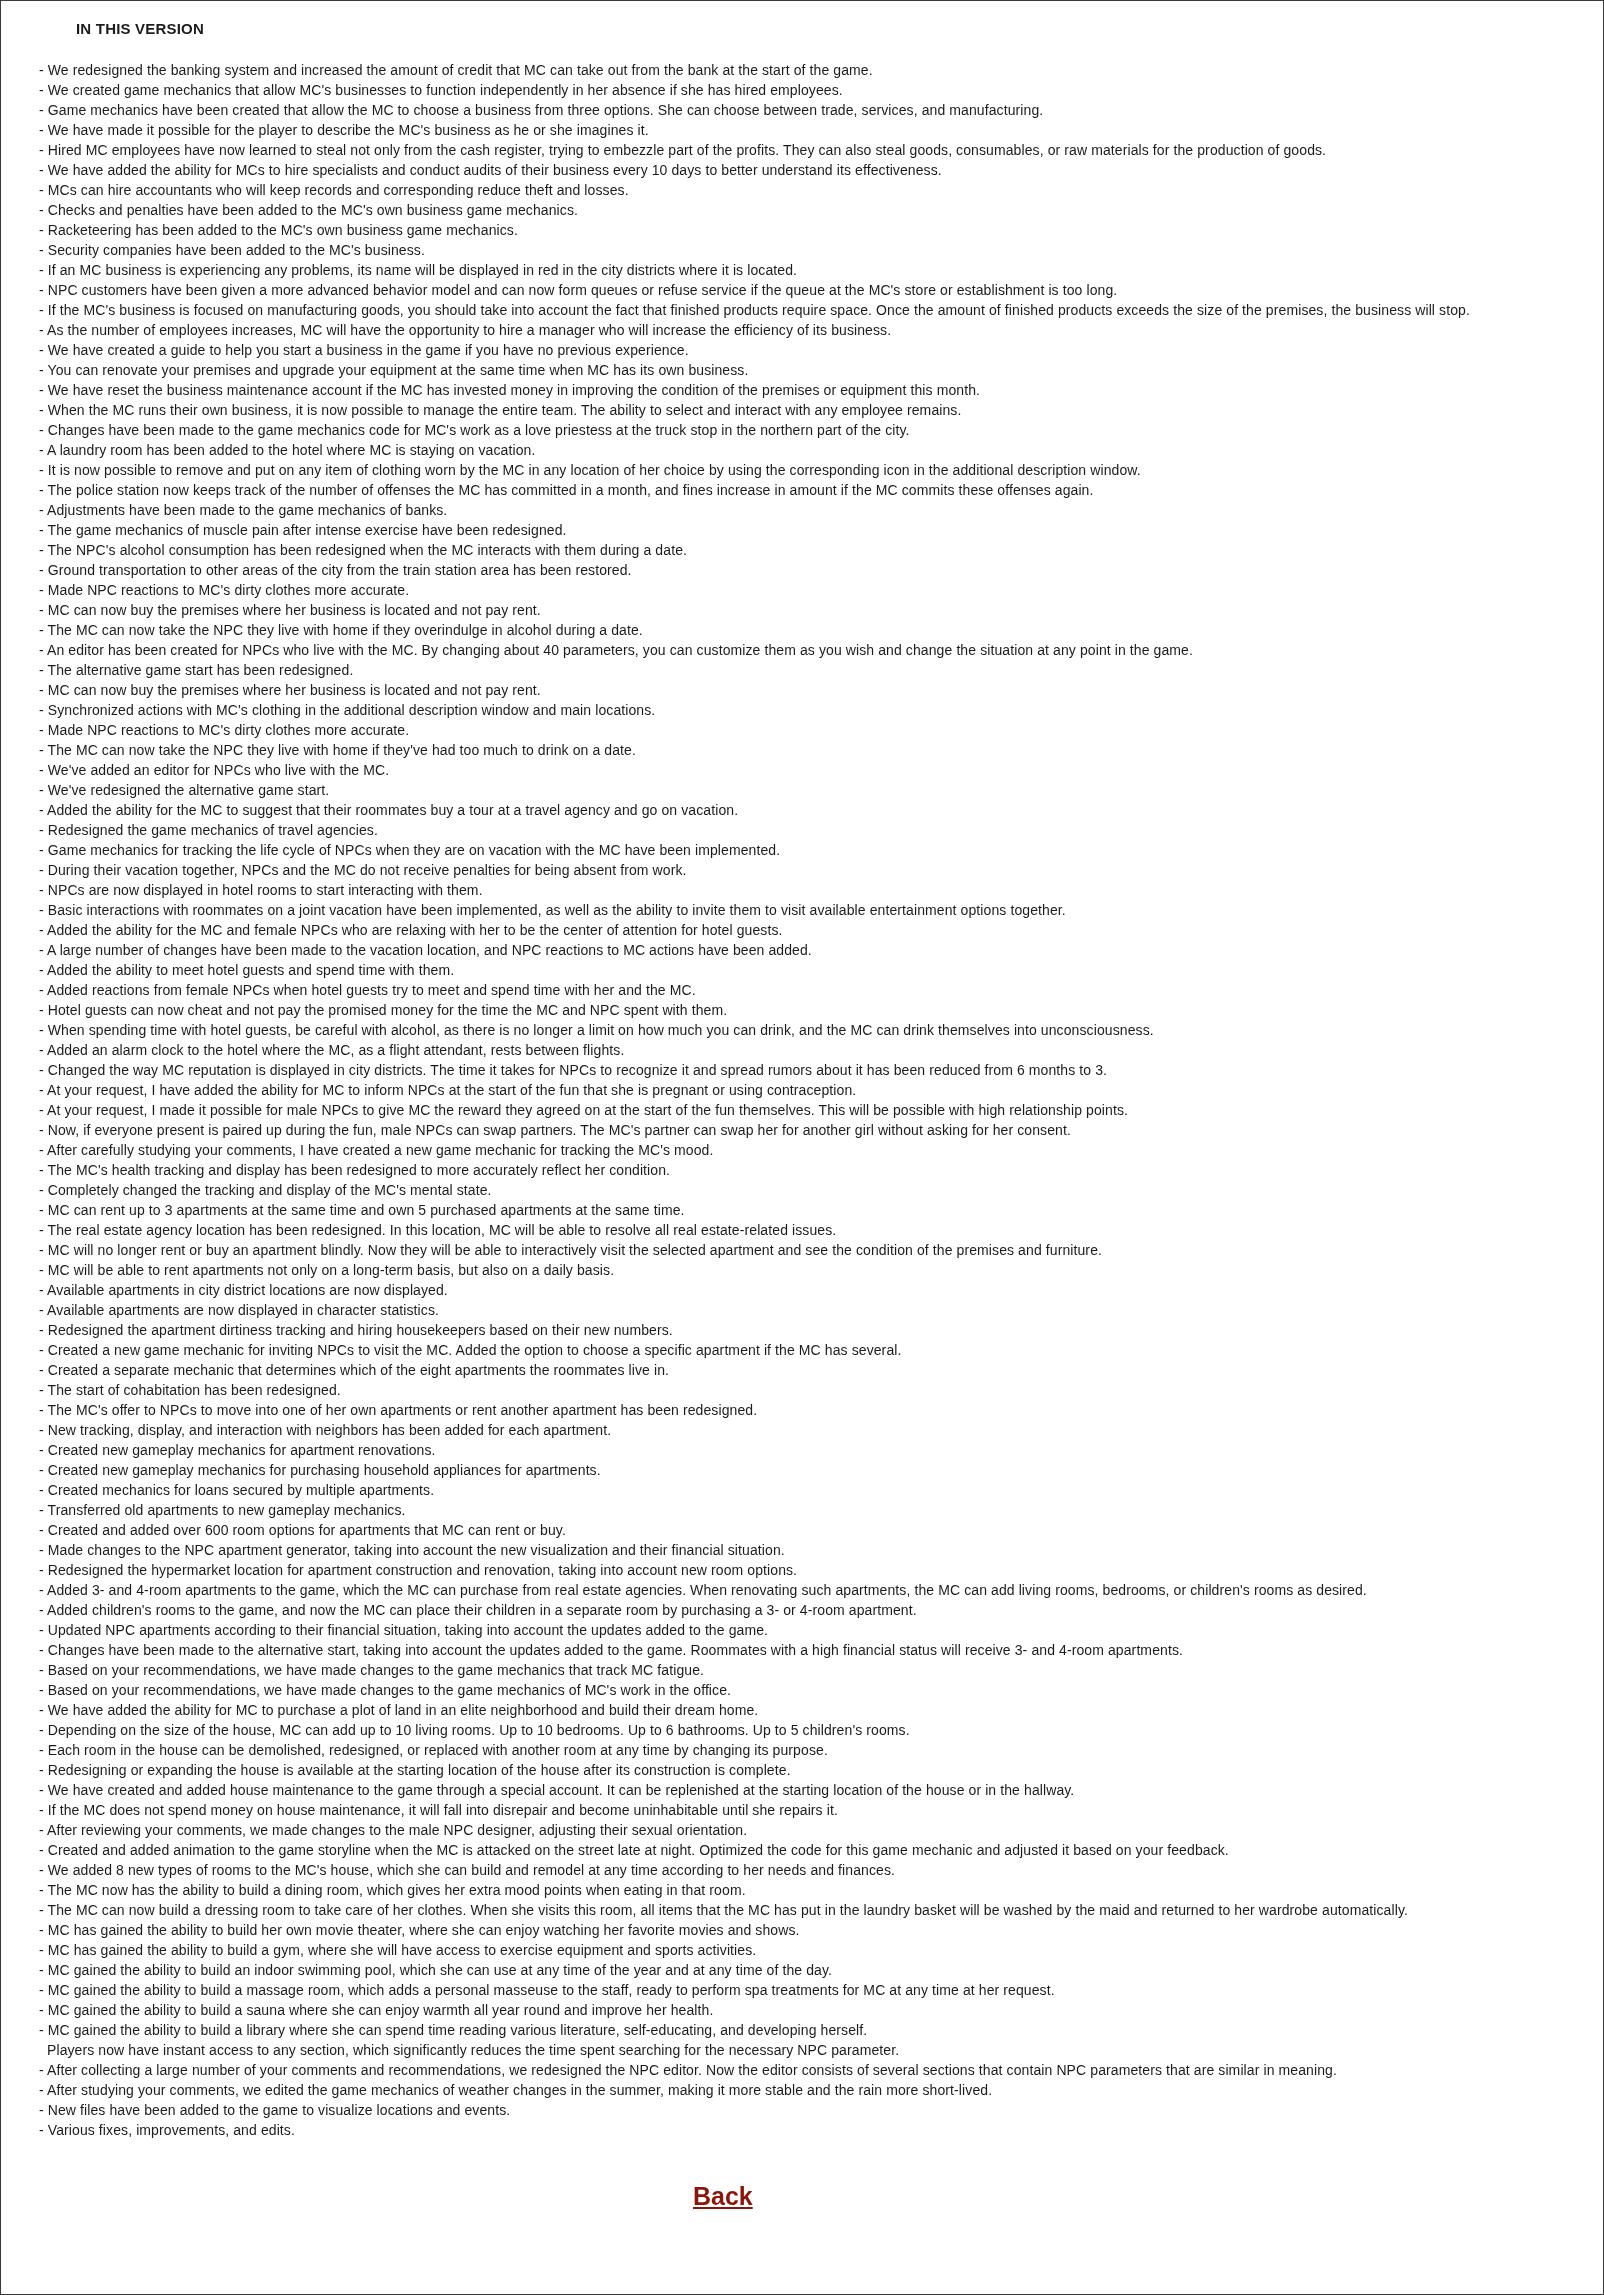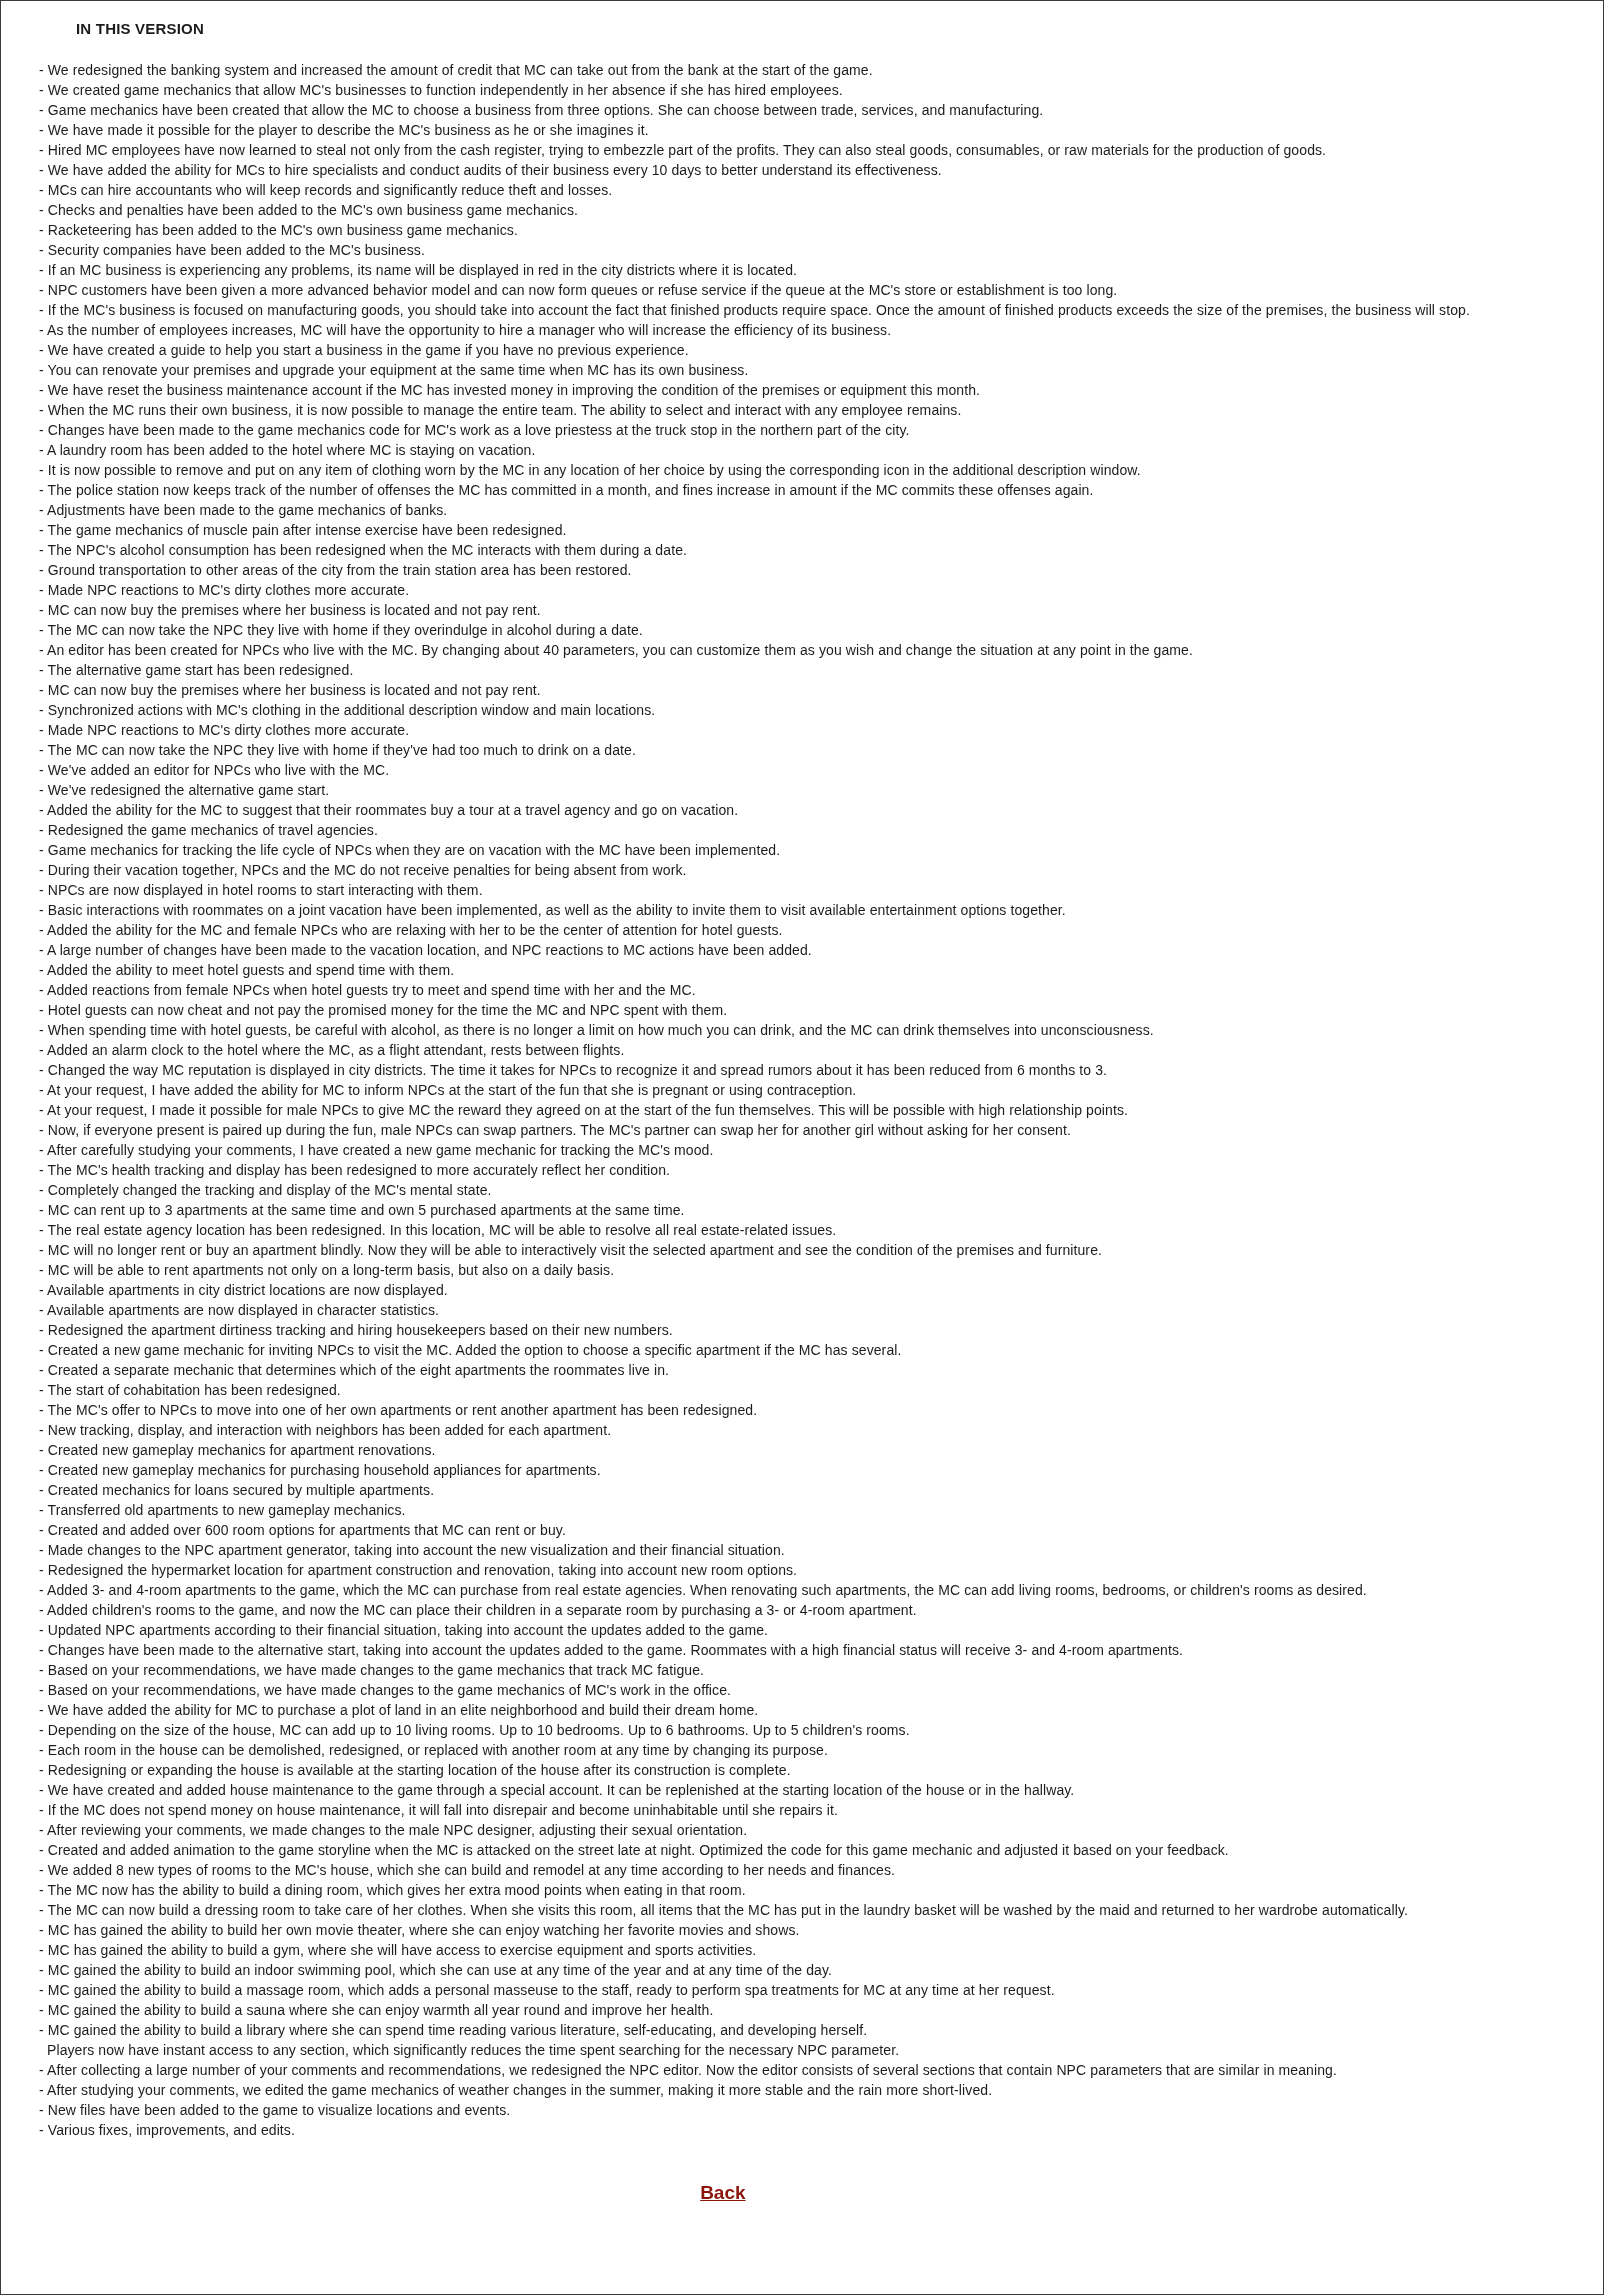--- a/index.html
+++ b/index.html
@@ -39,41 +39,41 @@
   }
   .back-wrap {
     margin-top: 42px;
     width: 100%;
     text-align: center;
   }
   .back {
     display: inline-block;
     position: relative;
     left: -95px;
-    font-size: 19px;
+    font-size: 25px;
     font-weight: 700;
     color: var(--back-color, #8b1508);
     text-decoration: underline;
     cursor: pointer;
   }
 </style>
 </head>
 <body style="color: rgb(28, 28, 28); background: rgb(255, 255, 255);">
 
 <div class="page">
   <h1 class="title">IN THIS VERSION</h1>
 
   <div class="list" id="changelog-list">
       <div class="line">- We redesigned the banking system and increased the amount of credit that MC can take out from the bank at the start of the game.</div>
       <div class="line">- We created game mechanics that allow MC's businesses to function independently in her absence if she has hired employees.</div>
       <div class="line">- Game mechanics have been created that allow the MC to choose a business from three options. She can choose between trade, services, and manufacturing.</div>
       <div class="line">- We have made it possible for the player to describe the MC's business as he or she imagines it.</div>
       <div class="line">- Hired MC employees have now learned to steal not only from the cash register, trying to embezzle part of the profits. They can also steal goods, consumables, or raw materials for the production of goods.</div>
       <div class="line">- We have added the ability for MCs to hire specialists and conduct audits of their business every 10 days to better understand its effectiveness.</div>
-      <div class="line">- MCs can hire accountants who will keep records and significantly reduce theft and losses.</div>
+      <div class="line">- MCs can hire accountants who will keep records and corresponding reduce theft and losses.</div>
       <div class="line">- Checks and penalties have been added to the MC's own business game mechanics.</div>
       <div class="line">- Racketeering has been added to the MC's own business game mechanics.</div>
       <div class="line">- Security companies have been added to the MC's business.</div>
       <div class="line">- If an MC business is experiencing any problems, its name will be displayed in red in the city districts where it is located.</div>
       <div class="line">- NPC customers have been given a more advanced behavior model and can now form queues or refuse service if the queue at the MC's store or establishment is too long.</div>
       <div class="line">- If the MC's business is focused on manufacturing goods, you should take into account the fact that finished products require space. Once the amount of finished products exceeds the size of the premises, the business will stop.</div>
       <div class="line">- As the number of employees increases, MC will have the opportunity to hire a manager who will increase the efficiency of its business.</div>
       <div class="line">- We have created a guide to help you start a business in the game if you have no previous experience.</div>
       <div class="line">- You can renovate your premises and upgrade your equipment at the same time when MC has its own business.</div>
       <div class="line">- We have reset the business maintenance account if the MC has invested money in improving the condition of the premises or equipment this month.</div>

